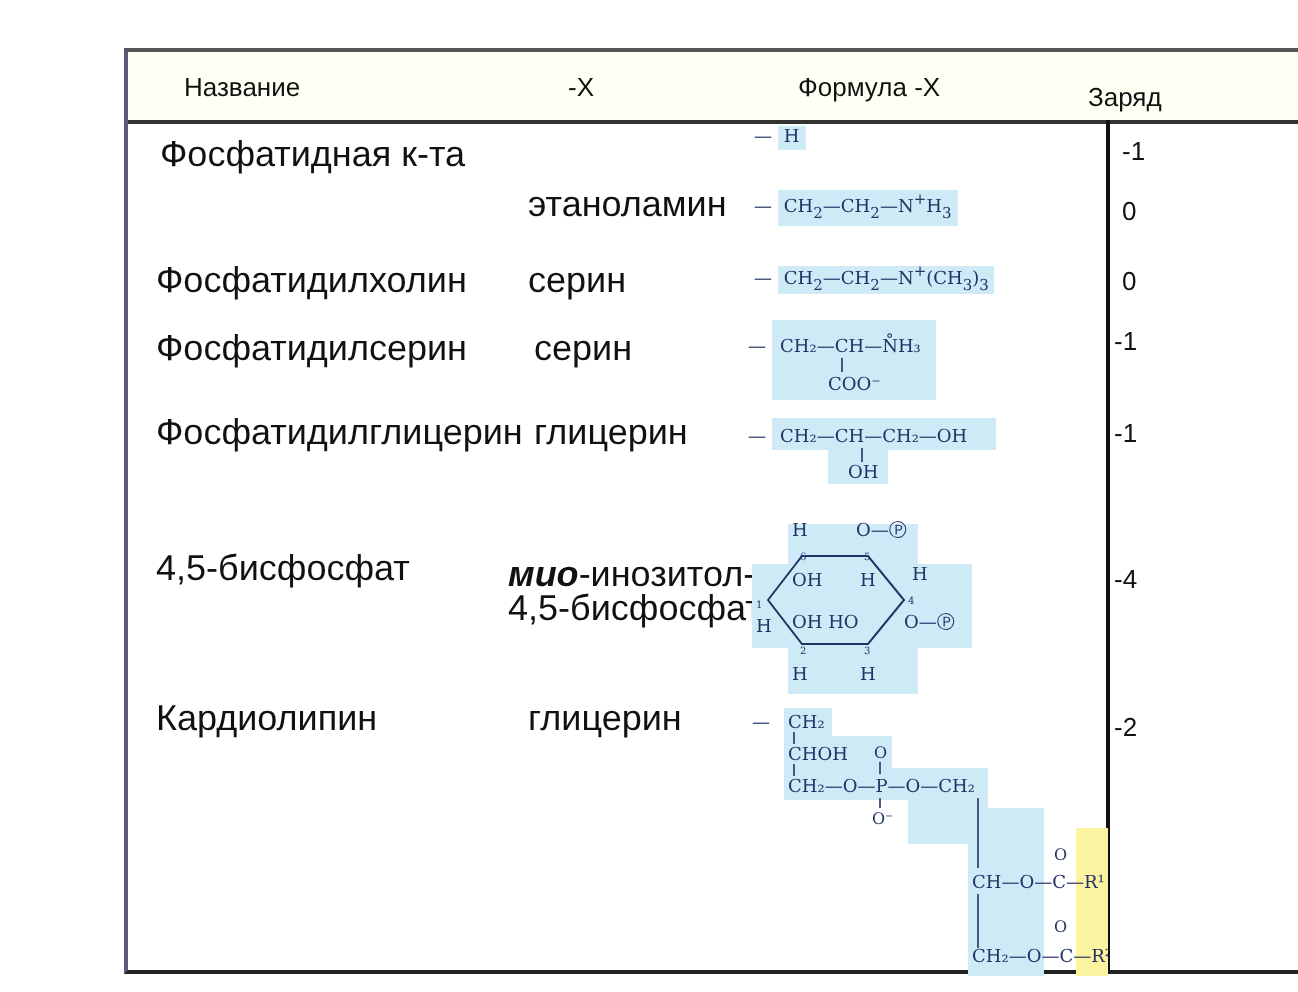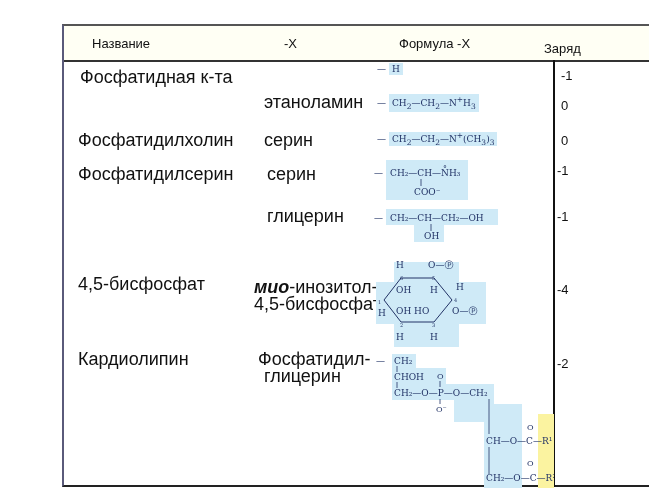--- a/index.html
+++ b/index.html
@@ -43,20 +43,21 @@
   <div class="cell" style="left:203px;top:140px">серин</div>
   <svg style="position:absolute;left:310px;top:134px" width="120" height="42">
     <rect x="12" y="0" width="82" height="40" fill="#cfeaf7"></rect>
     <text x="0" y="16" font-size="9">—</text>
     <text x="16" y="16" font-size="9">CH₂—CH—N̊H₃</text>
     <line x1="47" y1="19" x2="47" y2="26" stroke="#223366" stroke-width="0.8"></line>
     <text x="40" y="35" font-size="9">COO⁻</text>
   </svg>
   <div class="charge" style="left:493px;top:137px">-1</div>
 
+  <div class="cell" style="left:14px;top:182px">Фосфатидилглицерин</div>
   <div class="cell" style="left:203px;top:182px">глицерин</div>
   <svg style="position:absolute;left:310px;top:180px" width="130" height="40">
     <rect x="12" y="3" width="112" height="16" fill="#cfeaf7"></rect>
     <rect x="40" y="19" width="30" height="17" fill="#cfeaf7"></rect>
     <text x="0" y="15" font-size="9">—</text>
     <text x="16" y="15" font-size="9">CH₂—CH—CH₂—OH</text>
     <line x1="57" y1="18" x2="57" y2="25" stroke="#223366" stroke-width="0.8"></line>
     <text x="50" y="33" font-size="9">OH</text>
   </svg>
   <div class="charge" style="left:493px;top:183px">-1</div>
@@ -85,21 +86,20 @@
     <text x="78" y="62" font-size="9">O—Ⓟ</text>
     <text x="26" y="75" font-size="5">2</text>
     <text x="58" y="75" font-size="5">3</text>
     <text x="22" y="88" font-size="9">H</text>
     <text x="56" y="88" font-size="9">H</text>
   </svg>
   <div class="charge" style="left:493px;top:256px">-4</div>
 
   <div class="cell" style="left:14px;top:325px">Кардиолипин</div>
   <div class="cell" style="left:194px;top:325px">
-    <div>Фосфатидил-</div>
     <div style="padding-left:6px">глицерин</div>
   </div>
   <svg style="position:absolute;left:310px;top:328px" width="180" height="135">
     <path d="M18 0 H42 V14 H72 V30 H120 V50 H148 V134 H110 V68 H80 V46 H18 Z" fill="#cfeaf7"></path>
     <rect x="164" y="60" width="18" height="74" fill="#fbf3a0"></rect>
     <text x="2" y="10" font-size="9">—</text>
     <text x="20" y="10" font-size="9">CH₂</text>
     <line x1="23" y1="12" x2="23" y2="18" stroke="#223366" stroke-width="0.8"></line>
     <text x="20" y="26" font-size="9">CHOH</text>
     <text x="63" y="25" font-size="8">O</text>

